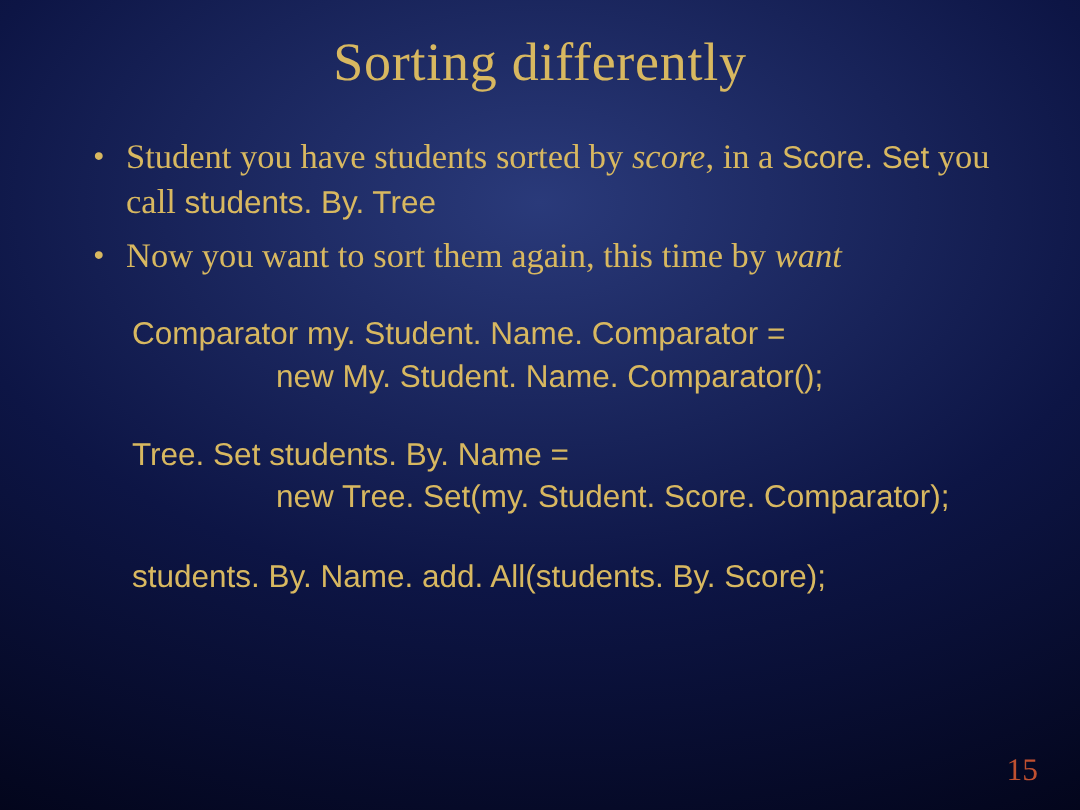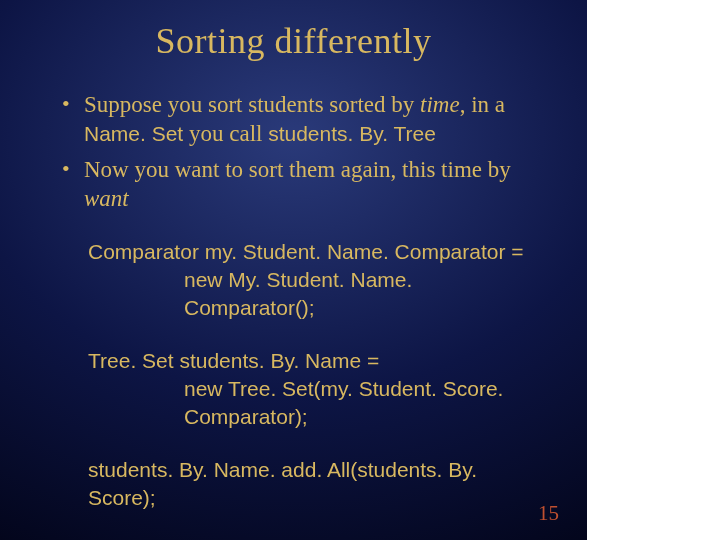--- a/index.html
+++ b/index.html
@@ -3,21 +3,21 @@
 <meta charset="utf-8">
 <style>
   html, body {
     margin: 0;
     padding: 0;
     width: 720px;
     height: 540px;
     overflow: hidden;
   }
   .slide {
-    width: 587px;
+    width: 720px;
     height: 540px;
     background: radial-gradient(ellipse 140% 120% at 50% 25%, #2a3a7a 0%, #0d1545 40%, #020418 75%, #000000 100%);
     color: #e0c878;
     font-family: "Times New Roman", Times, serif;
     position: relative;
     box-sizing: border-box;
     padding: 20px 40px 0 40px;
   }
   .title {
     text-align: center;
@@ -81,21 +81,21 @@
 </head>
 <body>
 
 <div class="slide">
 
   <h1 class="title">Sorting differently</h1>
 
   <div class="bullets">
     <ul>
       <li>
-        <span>Suppose you sort students sorted by </span><span class="italic">time</span><span>, in a </span><span class="sans">Name. Set</span><span> you call </span><span class="sans">students. By. Tree</span>
+        <span>Student you have students sorted by </span><span class="italic">score</span><span>, in a </span><span class="sans">Score. Set</span><span> you call </span><span class="sans">students. By. Tree</span>
       </li>
       <li>
         <span>Now you want to sort them again, this time by </span><span class="italic">want</span>
       </li>
     </ul>
   </div>
 
   <div class="codeblock">
     <span>Comparator my. Student. Name. Comparator =</span><br>
     <span class="indent">new My. Student. Name. Comparator();</span>

